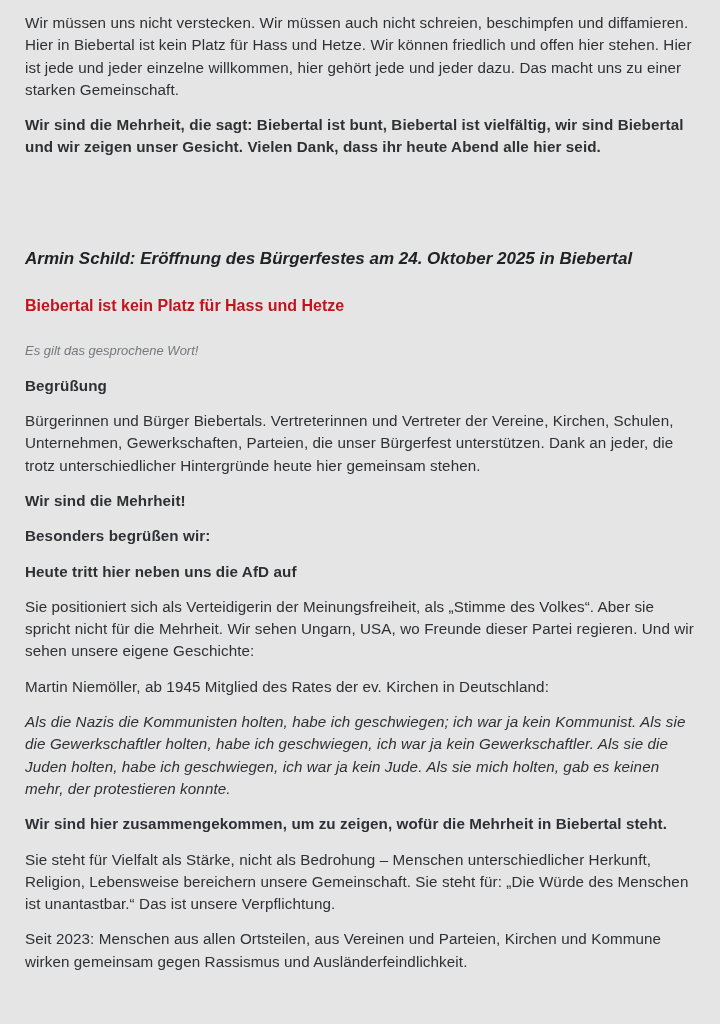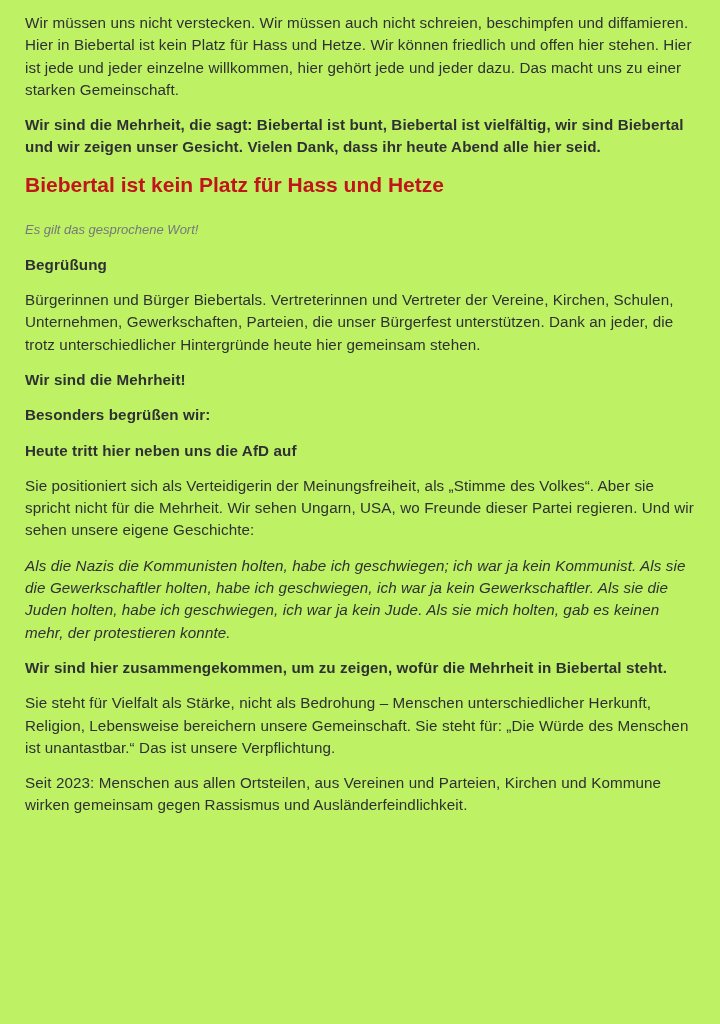--- a/index.html
+++ b/index.html
@@ -4,21 +4,21 @@
 <style>
   html, body {
     margin: 0;
     padding: 0;
     background: #ffffff;
   }
   .page {
     position: relative;
     width: 720px;
     height: 1024px;
-    background: #bef264;
+    background: #e5e5e5;
     overflow: hidden;
     font-family: "Liberation Sans", "DejaVu Sans", sans-serif;
     color: #2f3033;
   }
   .article {
     padding: 12px 25px 0 25px;
     width: 670px;
     box-sizing: content-box;
   }
   .para {
@@ -37,21 +37,21 @@
   .kicker {
     margin: 88px 0 23px 0;
     font-size: 17px;
     line-height: 23px;
     font-weight: bold;
     font-style: italic;
     color: #202226;
   }
   .red-title {
     margin: 0 0 21px 0;
-    font-size: 21px;
+    font-size: 16px;
     line-height: 26px;
     font-weight: bold;
     color: #c1151b;
   }
   .note {
     margin: 0 0 13px 0;
     font-size: 13px;
     line-height: 22px;
     font-style: italic;
     color: #75787d;
@@ -60,38 +60,40 @@
 </head>
 <body>
 
 <div class="page">
   <div class="article">
 
     <p class="para">Wir müssen uns nicht verstecken. Wir müssen auch nicht schreien, beschimpfen und diffamieren. Hier in Biebertal ist kein Platz für Hass und Hetze. Wir können friedlich und offen hier stehen. Hier ist jede und jeder einzelne willkommen, hier gehört jede und jeder dazu. Das macht uns zu einer starken Gemeinschaft.</p>
 
     <p class="para bold">Wir sind die Mehrheit, die sagt: Biebertal ist bunt, Biebertal ist vielfältig, wir sind Biebertal und wir zeigen unser Gesicht. Vielen Dank, dass ihr heute Abend alle hier seid.</p>
 
+    <h2 class="kicker">Armin Schild: Eröffnung des Bürgerfestes am 24. Oktober 2025 in Biebertal</h2>
 
     <h1 class="red-title">Biebertal ist kein Platz für Hass und Hetze</h1>
 
     <p class="note">Es gilt das gesprochene Wort!</p>
 
     <p class="para bold">Begrüßung</p>
 
     <p class="para">Bürgerinnen und Bürger Biebertals. Vertreterinnen und Vertreter der Vereine, Kirchen, Schulen, Unternehmen, Gewerkschaften, Parteien, die unser Bürgerfest unterstützen. Dank an jeder, die trotz unterschiedlicher Hintergründe heute hier gemeinsam stehen.</p>
 
     <p class="para bold">Wir sind die Mehrheit!</p>
 
     <p class="para bold">Besonders begrüßen wir:</p>
 
 
     <p class="para bold">Heute tritt hier neben uns die AfD auf</p>
 
     <p class="para">Sie positioniert sich als Verteidigerin der Meinungsfreiheit, als „Stimme des Volkes“. Aber sie spricht nicht für die Mehrheit. Wir sehen Ungarn, USA, wo Freunde dieser Partei regieren. Und wir sehen unsere eigene Geschichte:</p>
 
+    <p class="para">Martin Niemöller, ab 1945 Mitglied des Rates der ev. Kirchen in Deutschland:</p>
 
     <p class="para italic">Als die Nazis die Kommunisten holten, habe ich geschwiegen; ich war ja kein Kommunist. Als sie die Gewerkschaftler holten, habe ich geschwiegen, ich war ja kein Gewerkschaftler. Als sie die Juden holten, habe ich geschwiegen, ich war ja kein Jude. Als sie mich holten, gab es keinen mehr, der protestieren konnte.</p>
 
     <p class="para bold">Wir sind hier zusammengekommen, um zu zeigen, wofür die Mehrheit in Biebertal steht.</p>
 
     <p class="para">Sie steht für Vielfalt als Stärke, nicht als Bedrohung – Menschen unterschiedlicher Herkunft, Religion, Lebensweise bereichern unsere Gemeinschaft. Sie steht für: „Die Würde des Menschen ist unantastbar.“ Das ist unsere Verpflichtung.</p>
 
 
     <p class="para">Seit 2023: Menschen aus allen Ortsteilen, aus Vereinen und Parteien, Kirchen und Kommune wirken gemeinsam gegen Rassismus und Ausländerfeindlichkeit.</p>
 

